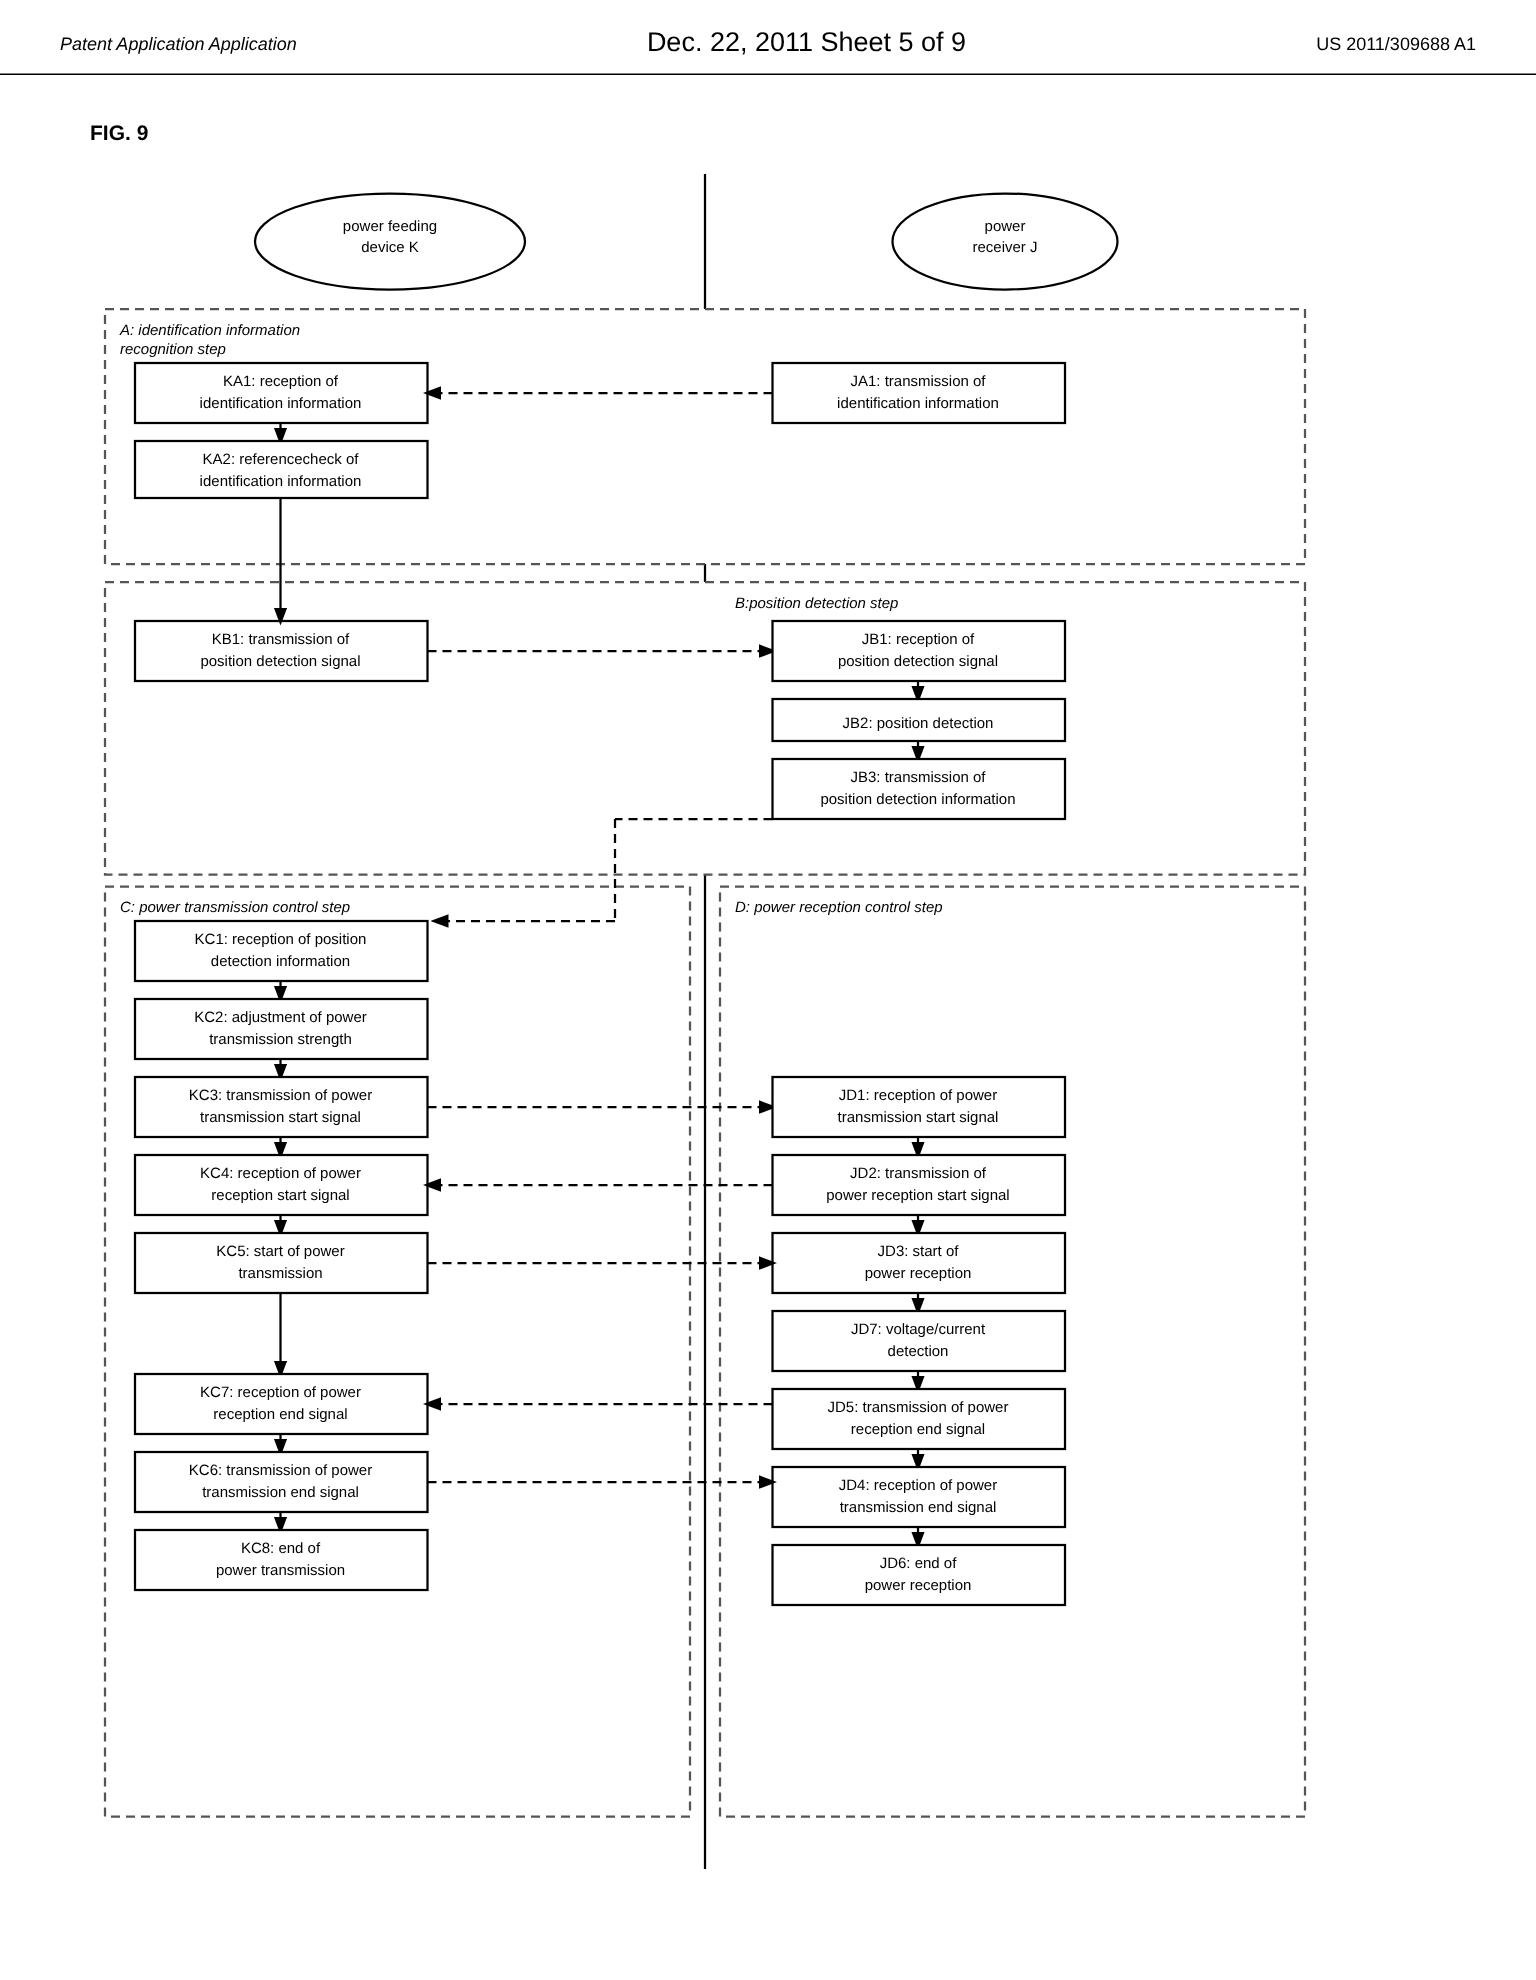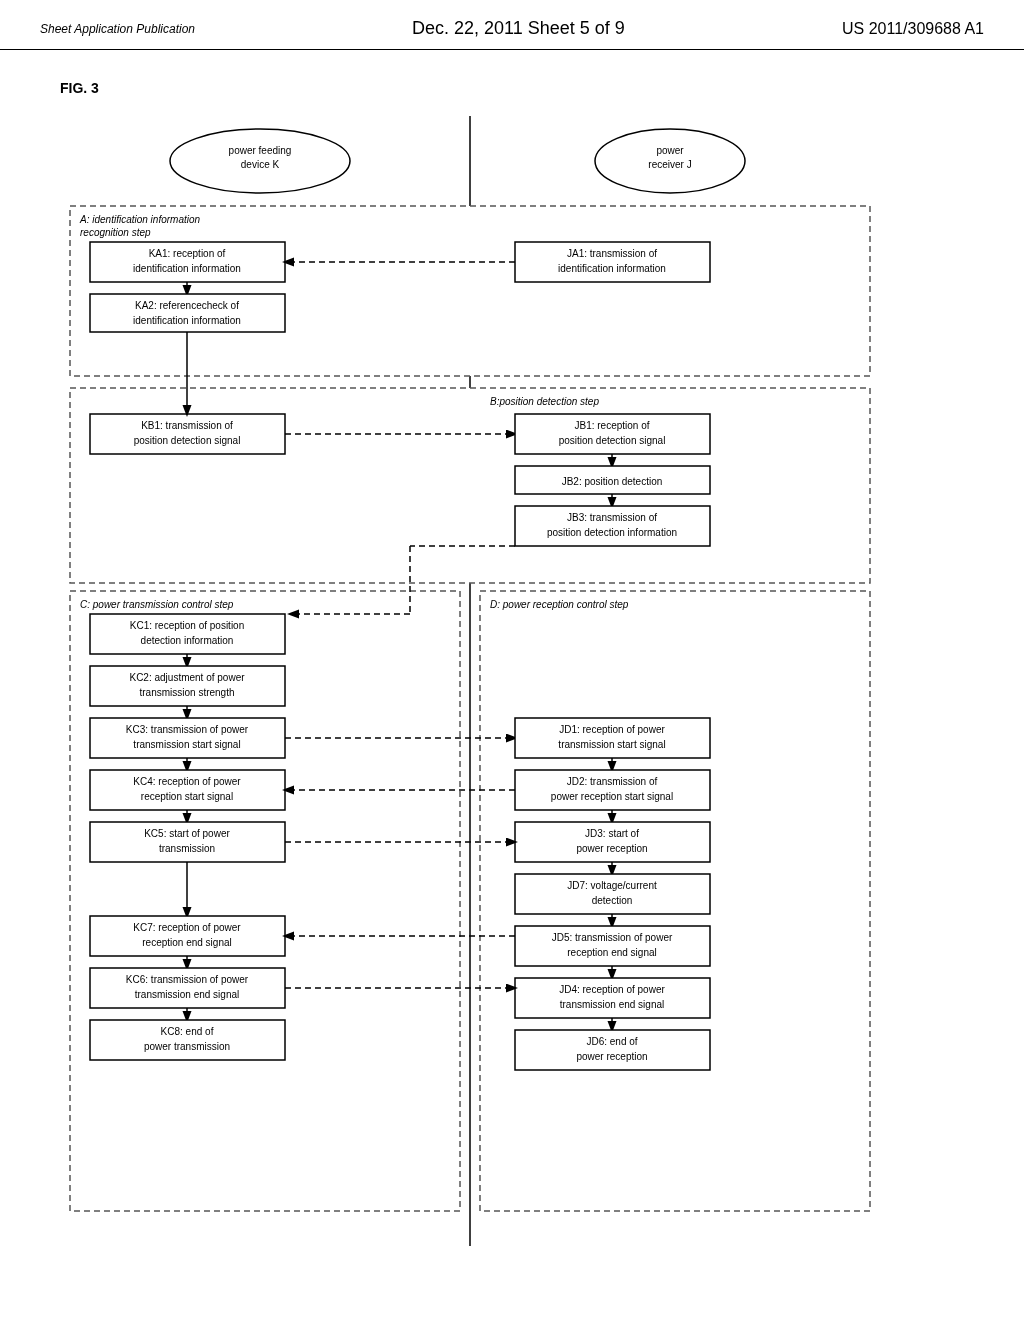--- a/index.html
+++ b/index.html
@@ -15,21 +15,21 @@
     
     .header {
       display: flex;
       justify-content: space-between;
       align-items: center;
       padding: 18px 40px 10px 40px;
       border-bottom: 1px solid #000;
     }
     .header-left { font-size: 12px; font-style: italic; }
     .header-center { font-size: 18px; }
-    .header-right { font-size: 16px; }
+    .header-right { font-size: 12px; }
 
     
     .main {
       padding: 30px 60px;
     }
 
     .fig-title {
       font-size: 14px;
       font-weight: bold;
       margin-bottom: 20px;
@@ -37,27 +37,27 @@
 
     
     svg {
       display: block;
     }
   </style>
 </head>
 <body>
 
 <div class="header">
-  <div class="header-left">Sheet Application Publication</div>
+  <div class="header-left">Patent Application Application</div>
   <div class="header-center">Dec. 22, 2011     Sheet 5 of 9</div>
   <div class="header-right">US 2011/309688 A1</div>
 </div>
 
 <div class="main">
-  <div class="fig-title">FIG. 3</div>
+  <div class="fig-title">FIG. 9</div>
 
   <svg width="820" height="1130" viewBox="0 0 820 1130" xmlns="http://www.w3.org/2000/svg" style="font-family: Arial, sans-serif; font-size: 10px;">
 
     <line x1="410" y1="0" x2="410" y2="1130" stroke="#000" stroke-width="1.5"></line>
 
     <ellipse cx="200" cy="45" rx="90" ry="32" fill="white" stroke="#000" stroke-width="1.5"></ellipse>
     <text x="200" y="38" text-anchor="middle" font-size="10">power feeding</text>
     <text x="200" y="52" text-anchor="middle" font-size="10">device K</text>
 
     <ellipse cx="610" cy="45" rx="75" ry="32" fill="white" stroke="#000" stroke-width="1.5"></ellipse>

